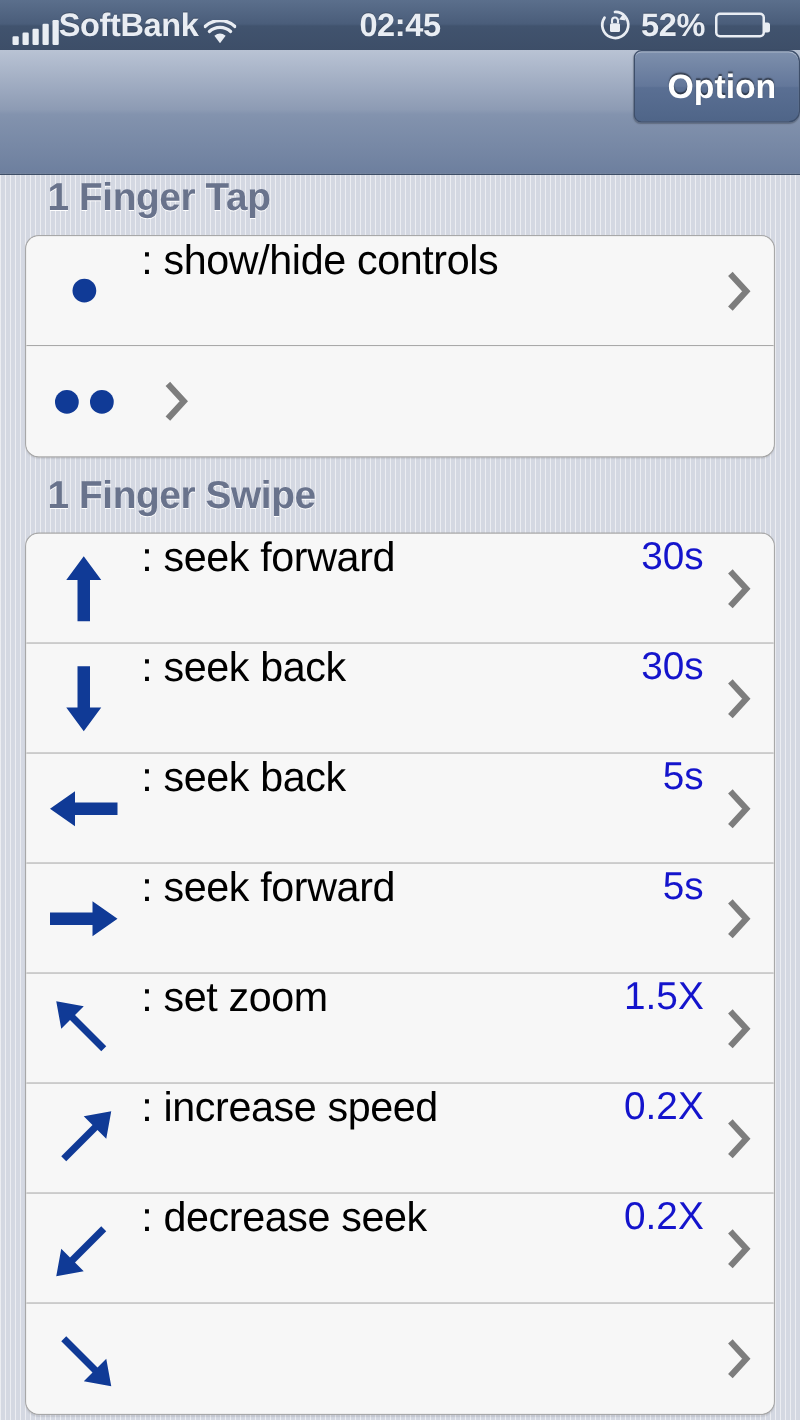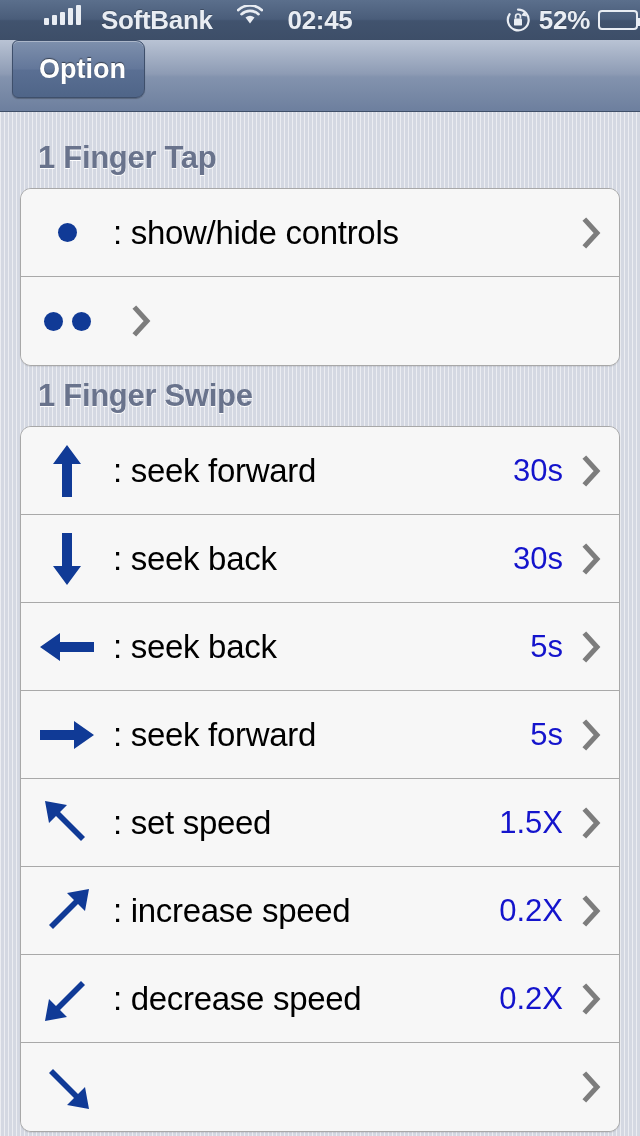--- a/index.html
+++ b/index.html
@@ -16,53 +16,53 @@
 
   
   .statusbar {
     height:40px; width:100%;
     background:linear-gradient(180deg,#5b6f8c 0%,#4a5d7a 48%,#41536e 52%,#3d4e68 100%);
     display:flex; align-items:center;
     color:#e9edf3; position:relative;
     font-size:25px; font-weight:bold;
     letter-spacing:-0.3px;
   }
-  .sb-left { display:flex; align-items:flex-start; padding-left:10px; gap:20px;margin-left:34px; }
+  .sb-left { display:flex; align-items:flex-end; padding-left:10px; gap:0; }
   .signal { display:flex; align-items:flex-end; gap:3px; height:20px; }
   .signal i { display:block; width:5px; background:#e9edf3; border-radius:1px; }
   .signal i:nth-child(1){height:7px;}
   .signal i:nth-child(2){height:10px;}
   .signal i:nth-child(3){height:13px;}
   .signal i:nth-child(4){height:17px;}
   .signal i:nth-child(5){height:20px;}
   .carrier { font-size:26px; font-weight:bold; text-shadow:0 -1px 0 rgba(0,0,0,.25); }
   .wifi { width:26px; height:20px; position:relative; margin-left:4px; }
   .wifi svg { display:block; }
   .sb-time {
     position:absolute; left:0; right:0; text-align:center;
     font-size:26px; font-weight:bold; text-shadow:0 -1px 0 rgba(0,0,0,.25);
   }
   .sb-right {
-    position:absolute; right:2px; top:0; height:40px;
+    position:absolute; right:28px; top:0; height:40px;
     display:flex; align-items:center; gap:8px;
   }
   .rotlock { width:26px; height:26px; }
   .batt-pct { font-size:26px; font-weight:bold; text-shadow:0 -1px 0 rgba(0,0,0,.25); }
   .battery { width:40px; height:20px; border:2px solid #e9edf3; border-radius:4px;
              position:relative; padding:2px; }
   .battery:after { content:""; position:absolute; right:-6px; top:6px; width:4px; height:8px;
                    background:#e9edf3; border-radius:0 2px 2px 0; }
   .battery-fill { height:100%; background:#e9edf3; border-radius:1px; }
 
   
   .navbar {
-    height:72px; width:100%;
+    height:100px; width:100%;
     background:linear-gradient(180deg,#b9c3d4 0%,#8d9bb4 48%,#8393ae 52%,#6d7f9e 100%);
     border-bottom:1px solid #3f4f68;
-    display:flex; align-items:flex-start; position:relative;
+    display:flex; align-items:flex-end; position:relative;flex-direction:column;
   }
   .backbtn {
     position:relative; height:58px; margin-left:12px;
     display:flex; align-items:center;
     padding:0 18px 0 26px;
     background:linear-gradient(180deg,#7e90ad 0%,#63779a 50%,#5a6f93 52%,#4f6588 100%);
     border:1px solid #3e4f6b;
     border-radius:6px 9px 9px 6px;
     box-shadow:inset 0 1px 0 rgba(255,255,255,.35), 0 1px 1px rgba(0,0,0,.25);
     color:#fff; font-size:27px; font-weight:bold;
@@ -99,21 +99,21 @@
     margin:0 20px;
     background:#f7f7f7;
     border:1px solid #a8a8a8;
     border-radius:11px;
     overflow:hidden;
     box-shadow:0 1px 1px rgba(0,0,0,.08);
   }
 
   .row {
     height:88px;
-    display:flex; align-items:center;
+    display:flex; 
     border-bottom:1px solid #a9a9a9;
     background:#f7f7f7;
     padding:0 16px 0 0;
   }
   .row:last-child { border-bottom:none; }
 
   .row-icon {
     width:92px; min-width:92px;
     display:flex; align-items:center; justify-content:center;
   }
@@ -282,21 +282,21 @@
           </svg>
       </div>
     </div>
 
     <div class="row">
       <div class="row-icon">
         <svg width="52" height="52" viewBox="0 0 52 52">
           <path d="M4 4 L26 8 L19 15 L44 40 L40 44 L15 19 L8 26 Z" fill="#103a96"></path>
         </svg>
       </div>
-      <div class="row-label">: set speed</div>
+      <div class="row-label">: set zoom</div>
       <div class="row-value">1.5X</div>
       <div class="chevron">
         <svg width="20" height="32" viewBox="0 0 20 32">
             <path d="M4 4 L15 16 L4 28" stroke="#7d7d7d" stroke-width="5" fill="none" stroke-linecap="square" stroke-linejoin="miter"></path>
           </svg>
       </div>
     </div>
 
     <div class="row">
       <div class="row-icon">
@@ -312,21 +312,21 @@
           </svg>
       </div>
     </div>
 
     <div class="row">
       <div class="row-icon">
         <svg width="52" height="52" viewBox="0 0 52 52">
           <path d="M4 48 L8 26 L15 33 L40 8 L44 12 L19 37 L26 44 Z" fill="#103a96"></path>
         </svg>
       </div>
-      <div class="row-label">: decrease speed</div>
+      <div class="row-label">: decrease seek</div>
       <div class="row-value">0.2X</div>
       <div class="chevron">
         <svg width="20" height="32" viewBox="0 0 20 32">
             <path d="M4 4 L15 16 L4 28" stroke="#7d7d7d" stroke-width="5" fill="none" stroke-linecap="square" stroke-linejoin="miter"></path>
           </svg>
       </div>
     </div>
 
     <div class="row">
       <div class="row-icon">

